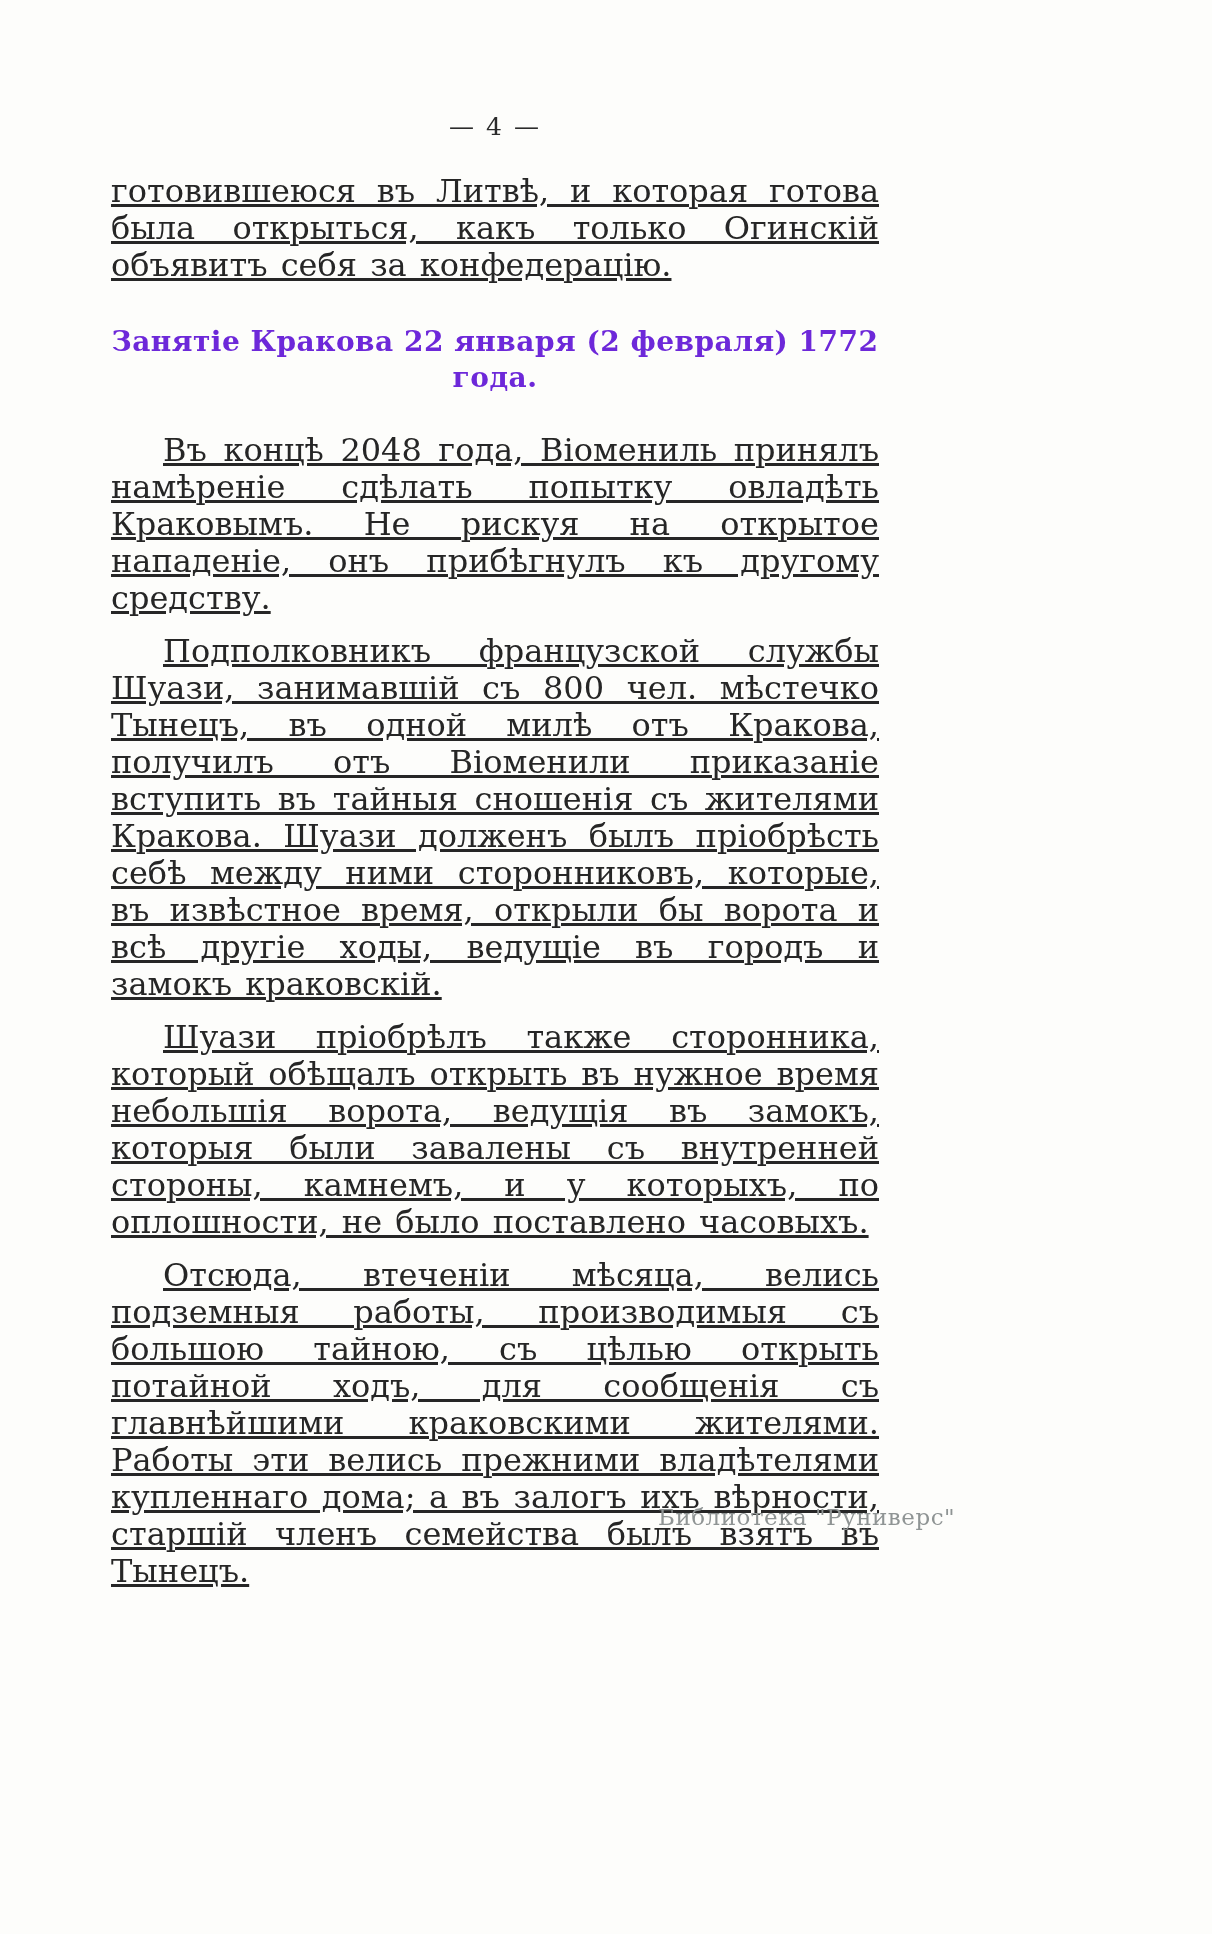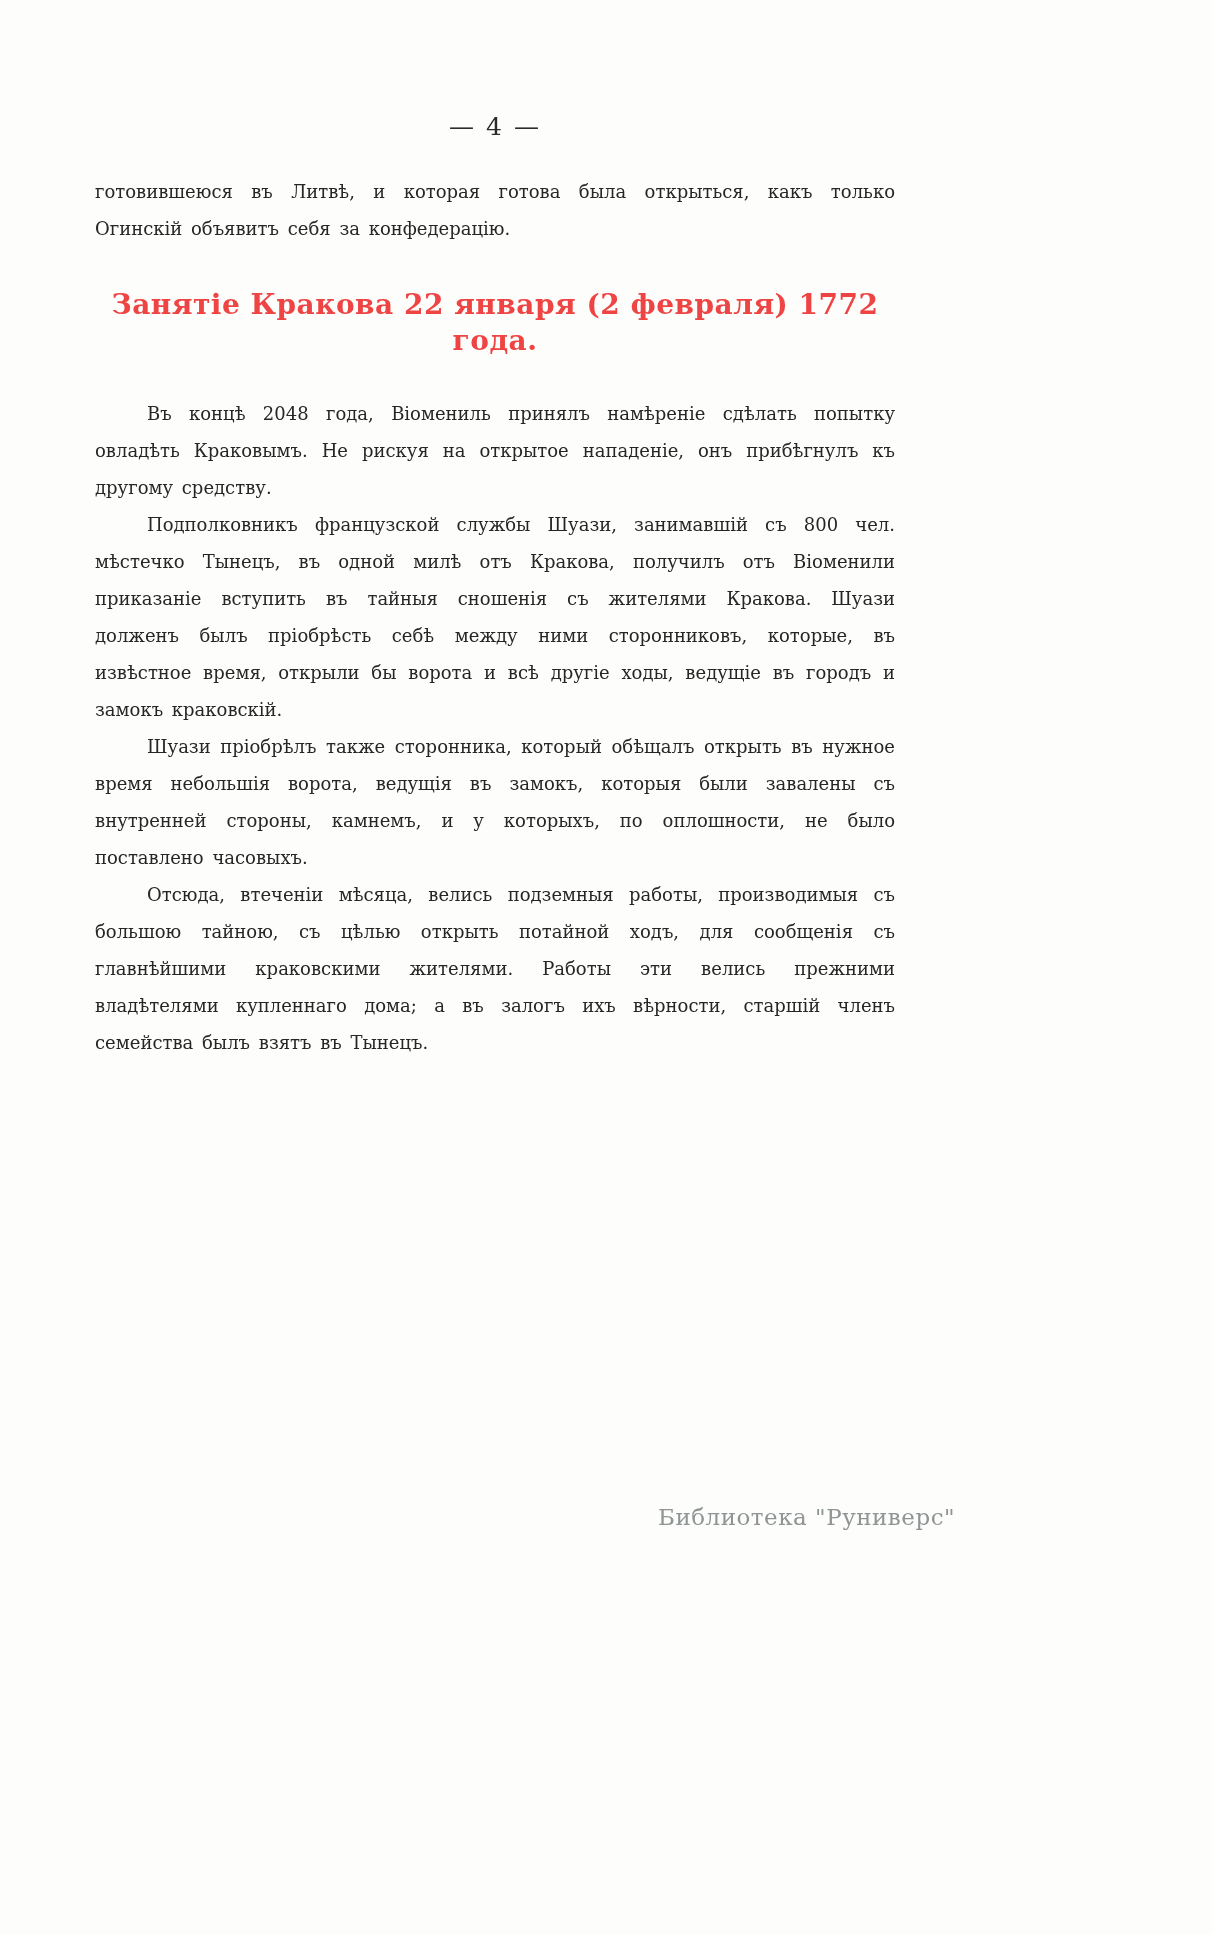--- a/index.html
+++ b/index.html
@@ -23,39 +23,40 @@
     width: 800px;
   }
   .page-number {
     text-align: center;
     font-size: 25px;
     letter-spacing: 2px;
     margin-bottom: 32px;
     color: #2b2b2b;
   }
   .text-block p {
-    margin: 0;
+    margin: 16px;
     text-align: justify;
-    font-size: 18px;
+    font-size: 32px;
     line-height: 37px;
     text-indent: 52px;
     word-spacing: 3px;
+    text-decoration: underline;
   }
   .text-block p.continuation {
     text-indent: 0;
   }
   .section-heading {
     margin: 40px 0 36px 0;
     text-align: center;
     font-size: 28px;
     font-weight: bold;
     line-height: 36px;
     text-indent: 0;
     letter-spacing: 0.5px;
-    color: #ef4444;
+    color: #6d28d9;
   }
   .watermark {
     position: absolute;
     left: 658px;
     top: 1504px;
     font-family: "DejaVu Serif", "Liberation Serif", serif;
     font-size: 23px;
     color: #8f9494;
     letter-spacing: 0.5px;
   }

